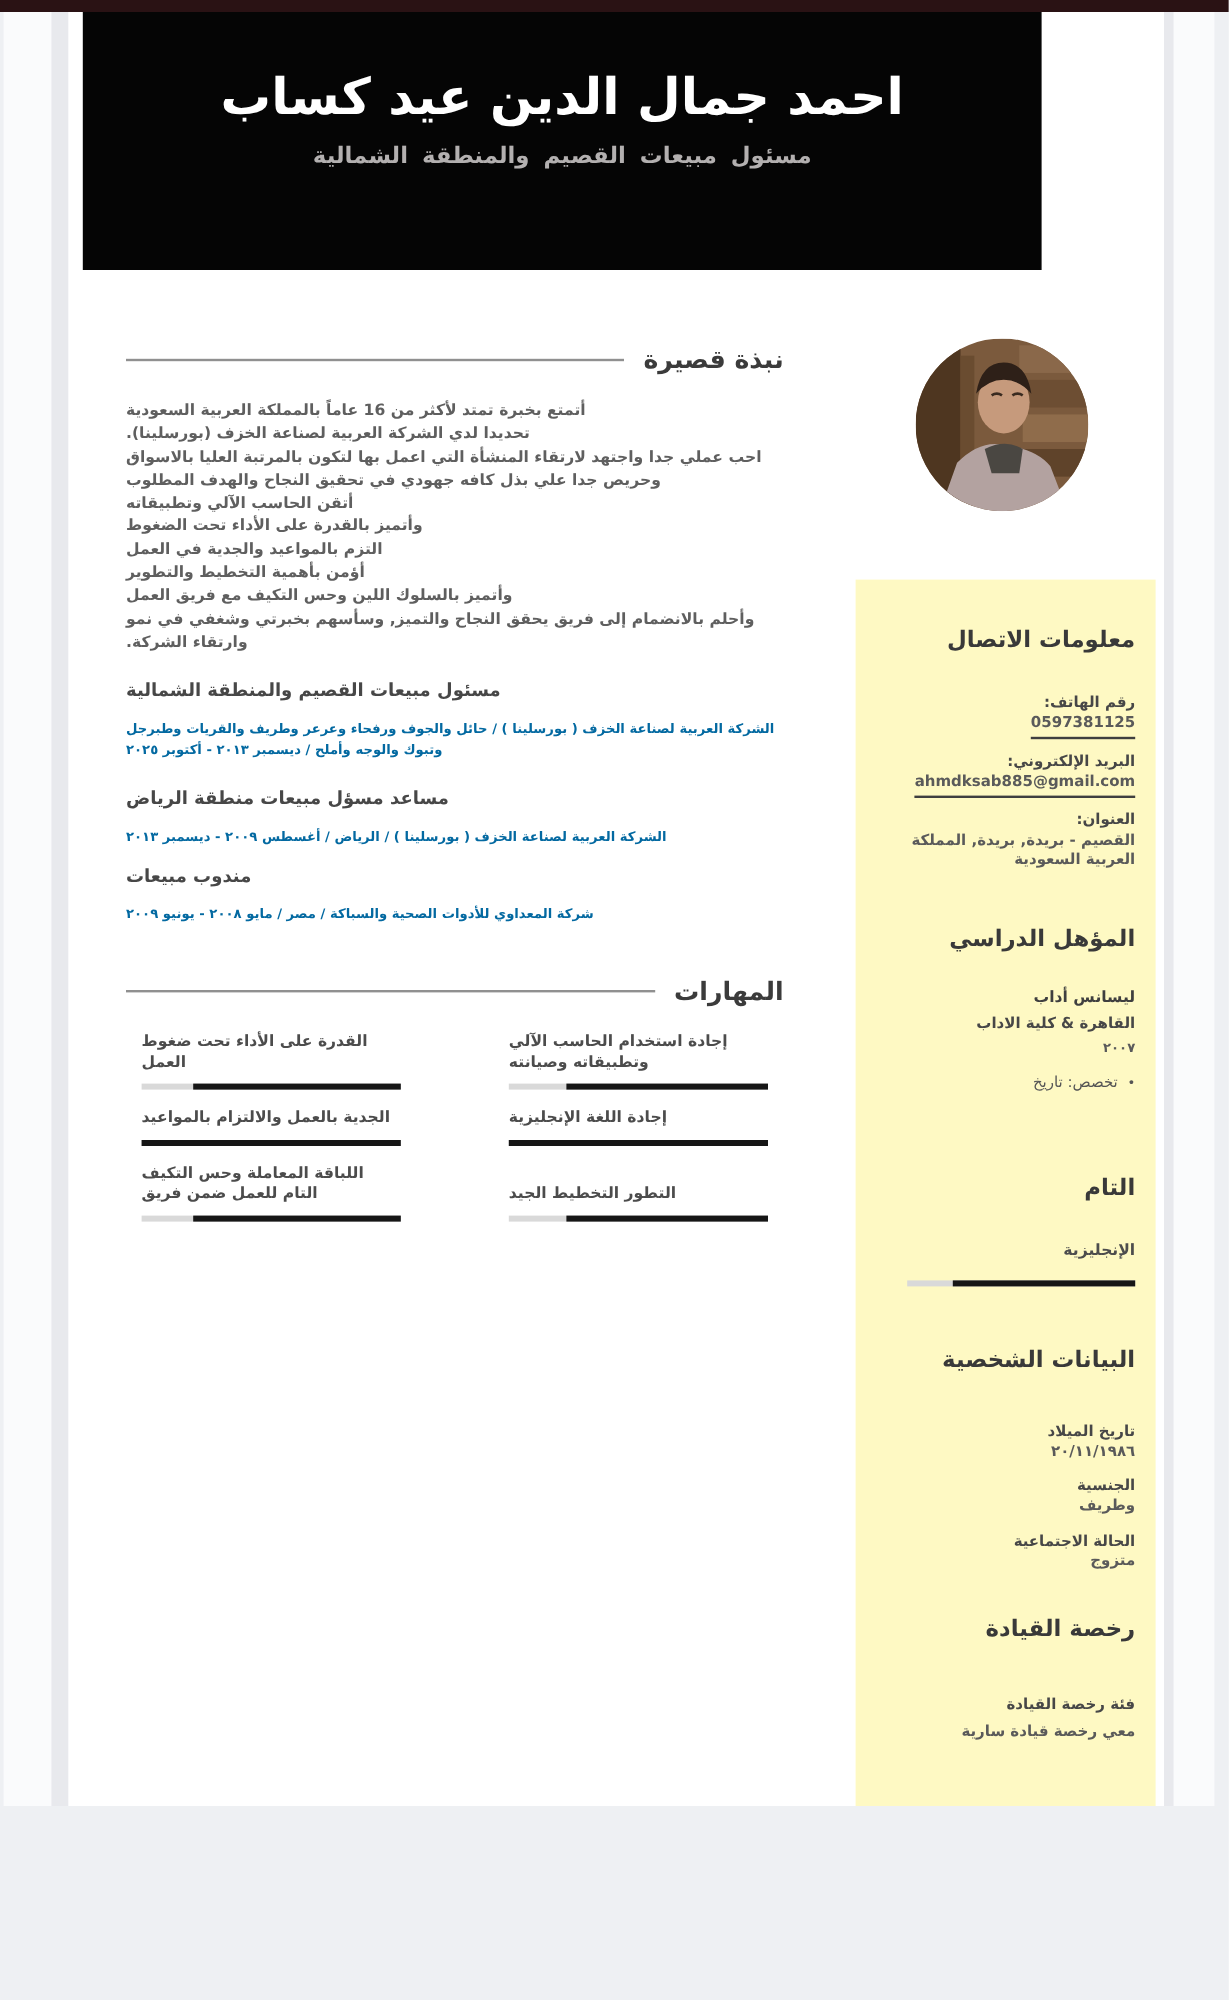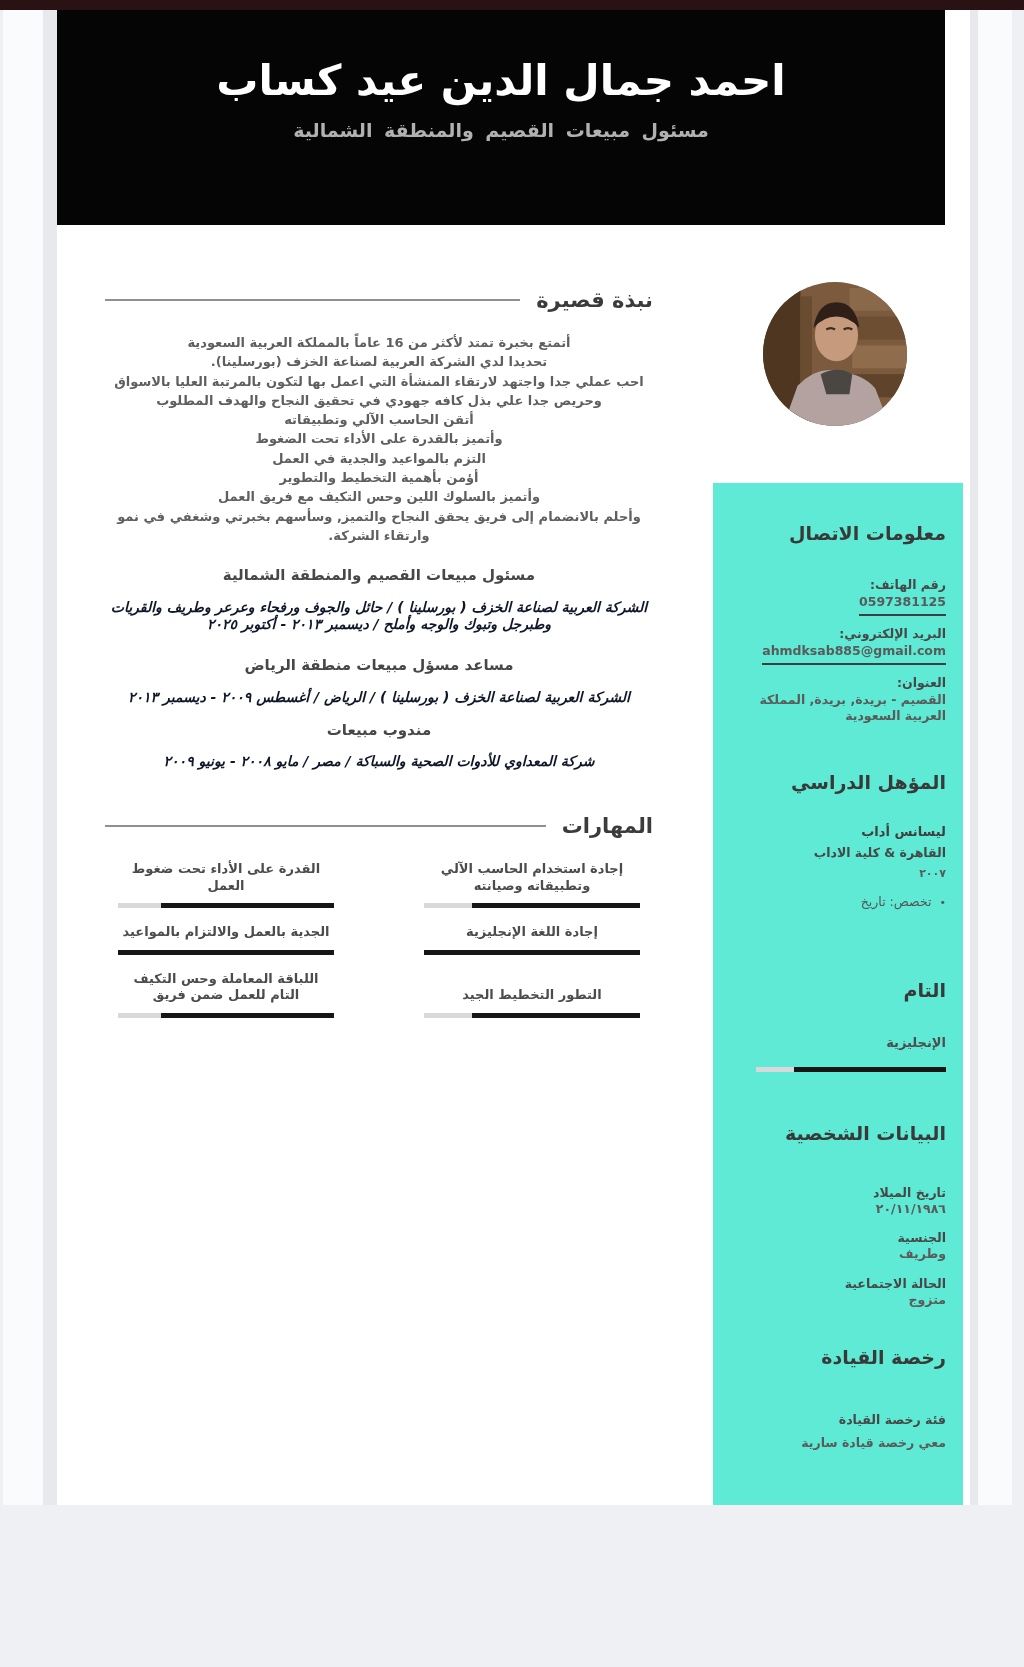--- a/index.html
+++ b/index.html
@@ -16,48 +16,48 @@
   .strip{position:absolute;top:10px;height:1495px;}
   .strip.white-l{left:3px;width:40px;background:#fafbfc;}
   .strip.gray-l{left:43px;width:14px;background:#e8e9ed;}
   .strip.gray-r{left:970px;width:8px;background:#e8e9ed;}
   .strip.white-r{left:978px;width:34px;background:#fafbfc;}
 
   
   .page{position:absolute;left:57px;top:10px;width:913px;height:1495px;background:#ffffff;}
 
   
-  .cv-header{position:absolute;left:0;top:0;width:888px;height:215px;background:#050505;text-align:center;direction:rtl;}
+  .cv-header{position:absolute;left:12px;top:0;width:799px;height:215px;background:#050505;text-align:center;direction:rtl;}
   .cv-name{padding-top:47px;font-size:42px;line-height:48px;font-weight:bold;color:#ffffff;}
   .cv-jobtitle{margin-top:14px;font-size:19px;color:#b3b0b0;word-spacing:5px;font-weight:600;}
 
   
-  .main-col{position:absolute;left:48px;top:215px;width:548px;direction:rtl;text-align:center;color:#5c5c5c;}
+  .main-col{position:absolute;left:48px;top:215px;width:548px;direction:rtl;text-align:left;color:#5c5c5c;}
   .sec-h{display:flex;align-items:center;gap:16px;}
   .sec-h .t{font-size:21px;line-height:28px;font-weight:bold;color:#3b3b3b;white-space:nowrap;}
   .sec-h .rule{flex:1;height:2px;background:#909090;}
   .h-about{margin-top:61px;}
   .h-exp{margin-top:16px;}
   .h-skills{margin-top:42px;}
   .bio{margin-top:19px;font-size:13px;line-height:19.3px;font-weight:bold;color:#5f5f5f;}
   .job-title{font-size:15px;line-height:19px;font-weight:bold;color:#474747;}
-  .job-desc{font-size:14px;line-height:17px;font-weight:bold;color:#0f172a;font-style:italic;}
+  .job-desc{font-size:11px;line-height:17px;font-weight:bold;color:#0369a1;}
   .jt1{margin-top:21px;} .jd1{margin-top:14px;}
   .jt2{margin-top:23px;} .jd2{margin-top:14px;}
   .jt3{margin-top:15px;} .jd3{margin-top:13px;}
   .skills-grid{margin-top:21px;padding:0 13px;display:grid;grid-template-columns:1fr 1fr;column-gap:90px;row-gap:16px;align-items:end;}
   .skill .lbl{font-size:13px;line-height:16.5px;font-weight:bold;color:#4c4c4c;}
   .bar{height:5px;background:#d9d9d9;position:relative;direction:rtl;}
   .skill .bar{margin-top:9px;}
   .bar .fill{position:absolute;right:0;top:0;height:100%;background:#161616;}
 
   
   .photo{position:absolute;left:706px;top:272px;width:144px;height:144px;border-radius:50%;overflow:hidden;}
   .photo svg{display:block;width:100%;height:100%;}
-  .sidebar{position:absolute;left:656px;top:473px;width:250px;height:1022px;background:#5eead4;
+  .sidebar{position:absolute;left:656px;top:473px;width:250px;height:1022px;background:#fef9c3;
            direction:rtl;text-align:right;box-sizing:border-box;padding:0 17px;color:#565656;}
   .sb-h{font-size:19px;line-height:24px;font-weight:bold;color:#393939;}
   .sb-label{font-size:12.5px;line-height:16px;font-weight:bold;color:#474747;}
   .sb-value{font-size:12.5px;line-height:15px;font-weight:600;color:#5a5a5a;}
   .uline{display:inline-block;padding-bottom:5px;border-bottom:2px solid #3f3f3f;}
   .addr{line-height:16px;}
   .h-contact{margin-top:38px;}
   .ct-phone-l{margin-top:32px;} .ct-v{margin-top:1px;}
   .ct-email-l{margin-top:10px;}
   .ct-addr-l{margin-top:10px;}

